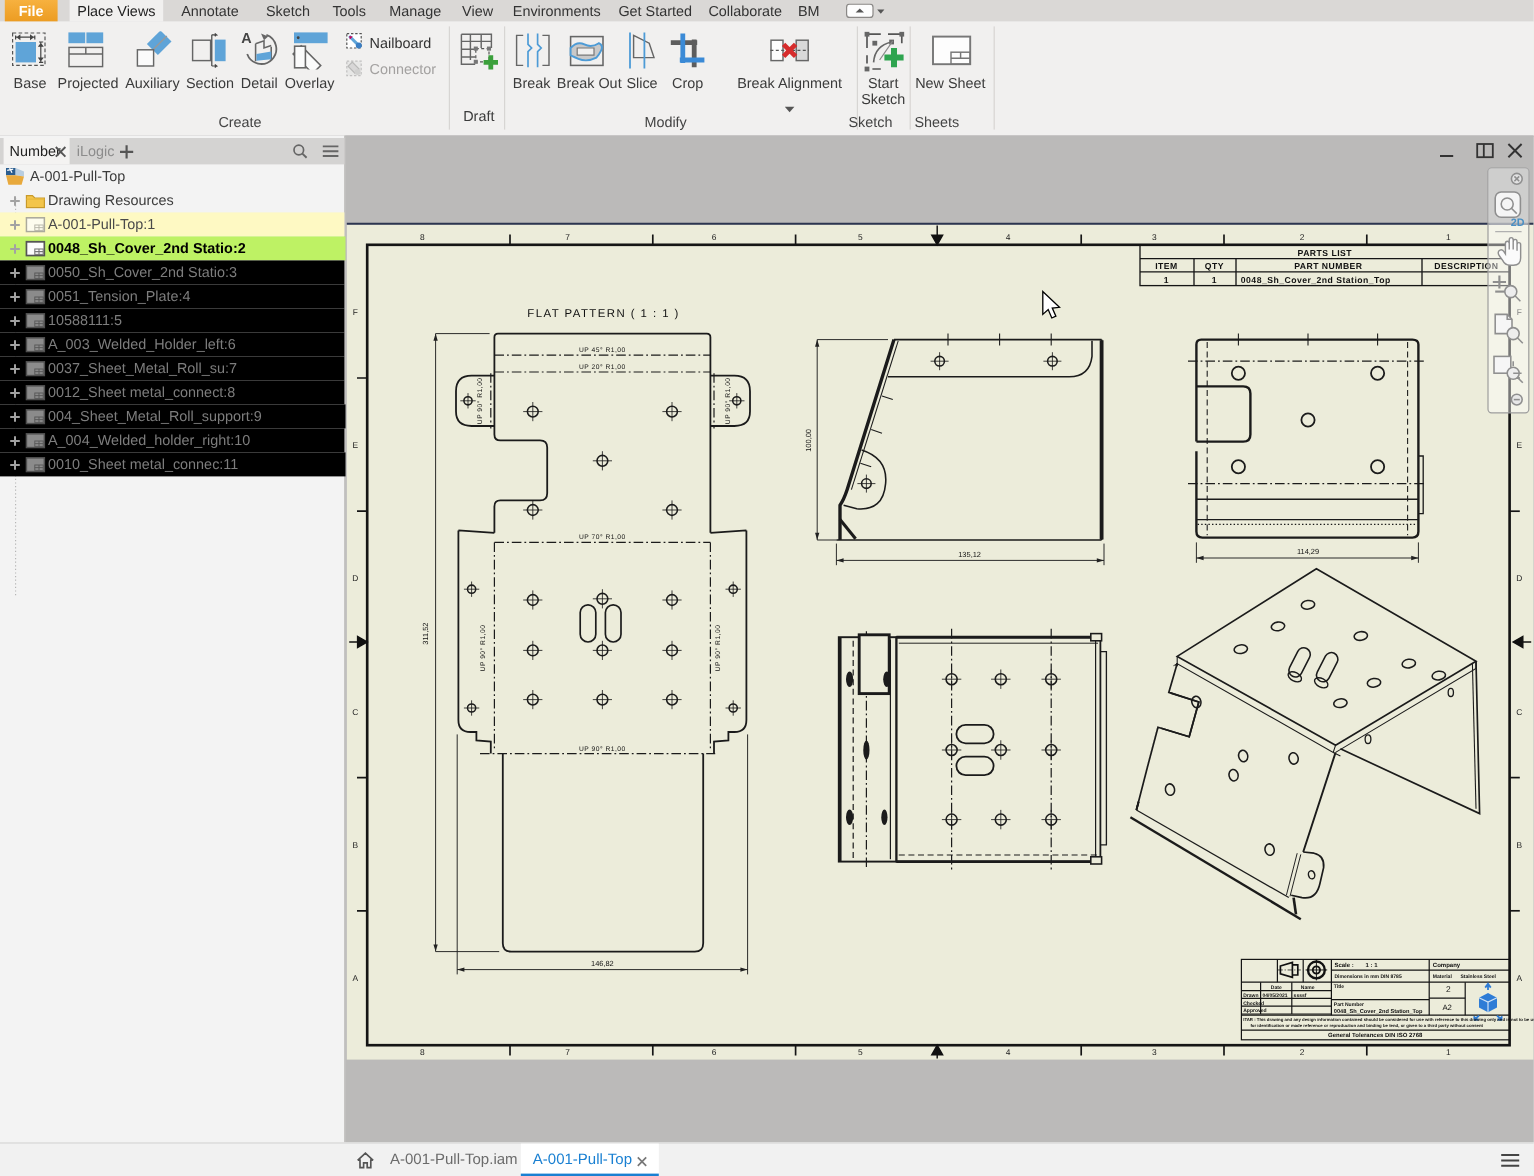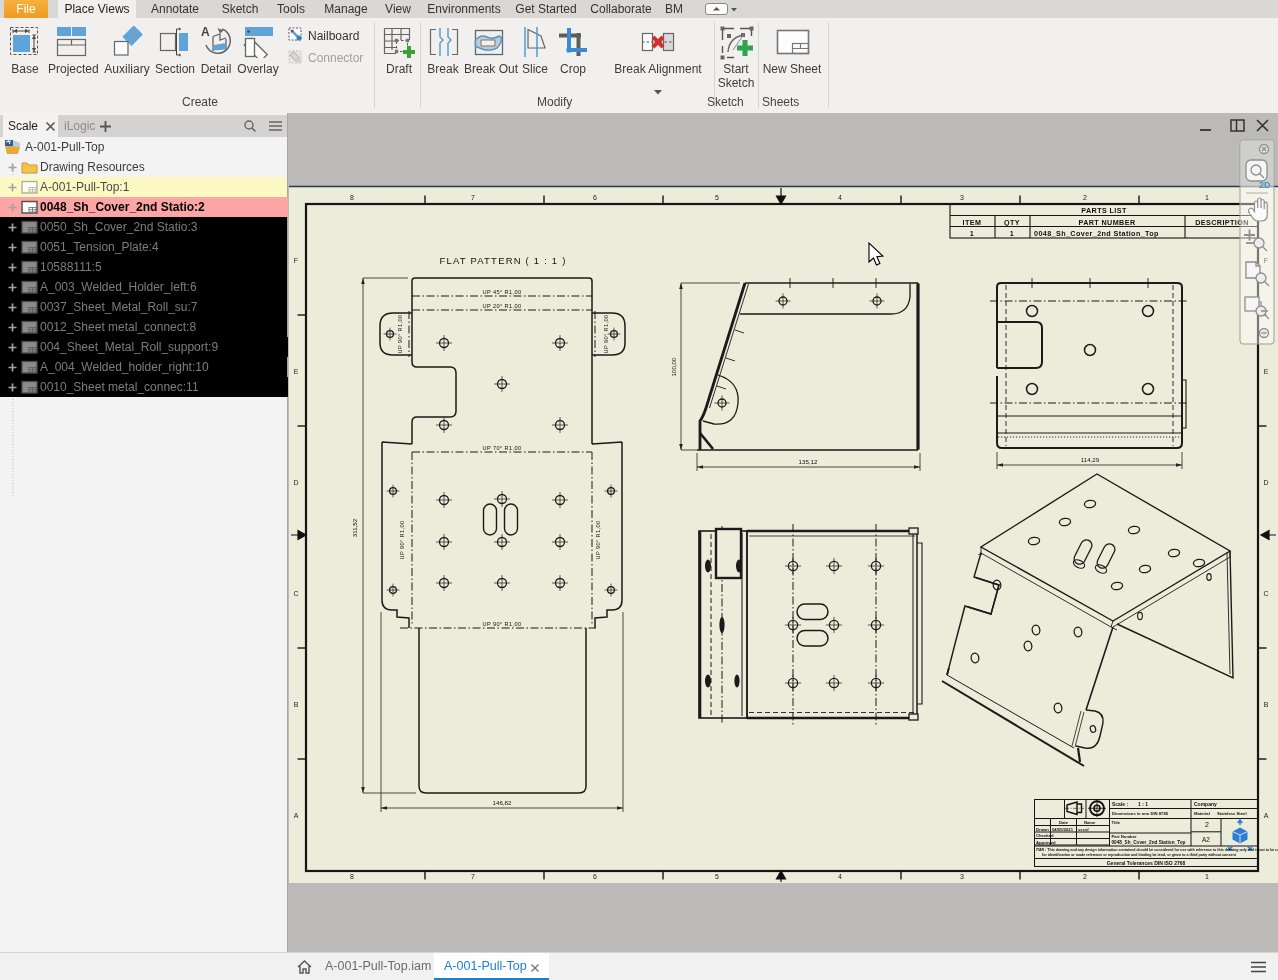--- a/index.html
+++ b/index.html
@@ -1,21 +1,21 @@
 <!DOCTYPE html>
 <html><head>
 <meta charset="utf-8">
 <style>
   html,body{margin:0;padding:0;width:1278px;height:980px;overflow:hidden;
     font-family:"Liberation Sans",sans-serif;background:#f1f0ef;}
   .abs{position:absolute;}
   
   #tabbar{position:absolute;left:0;top:0;width:1278px;height:18px;background:#dad8d6;}
   #filebtn{position:absolute;left:4px;top:0;width:44px;height:18px;background:linear-gradient(#f7b13f,#ec9c22);
-    color:#fff;font-size:12px;text-align:center;line-height:18px;}
+    color:#fff;font-size:12px;text-align:center;line-height:18px;font-weight:bold;}
   .rtab{position:absolute;top:0;height:18px;font-size:12px;color:#333;line-height:18px;text-align:center;}
   .rtab.active{background:#f1f0ef;color:#222;}
   
   #ribbon{position:absolute;left:0;top:18px;width:1278px;height:95px;background:#f1f0ef;border-bottom:1px solid #b2b0ae;}
   .rsep{position:absolute;top:4px;height:86px;width:1px;background:#d7d5d3;}
   .ricon{position:absolute;top:8px;}
   .rlab{position:absolute;top:44px;font-size:12px;color:#3b3b3b;text-align:center;white-space:nowrap;}
   .glab{position:absolute;top:77px;font-size:12px;color:#444;text-align:left;}
   
   #panel{position:absolute;left:0;top:113px;width:288px;height:839px;background:#f3f3f3;border-right:1px solid #a9a7a5;box-sizing:border-box;}
@@ -123,21 +123,21 @@
   <div class="abs" style="left:308px;top:33px;font-size:12px;color:#a3a1a0;">Connector</div>
 
   <svg class="ricon" style="left:382px;" width="34" height="34" viewBox="0 0 34 34">
     <path d="M2.5 2.5 H27.5 V14 M2.5 2.5 V27.5 H14 M2.5 8.5 H27.5 M2.5 15 H16 M2.5 21.5 H14 M10 2.5 V24 M19 2.5 V14" fill="none" stroke="#666" stroke-width="1.2"></path>
     <rect x="14.5" y="14.5" width="11" height="11" fill="none" stroke="#555" stroke-width="1" stroke-dasharray="2.5,2"></rect>
     <rect x="12.8" y="12.8" width="3.4" height="3.4" fill="#777"></rect>
       <rect x="23.8" y="12.8" width="3.4" height="3.4" fill="#777"></rect>
     <rect x="12.8" y="23.8" width="3.4" height="3.4" fill="#777"></rect>
     <path d="M27 20 v12 M21 26 h12" stroke="#3ba03b" stroke-width="4"></path>
   </svg>
-  <div class="rlab" style="left:384px;width:30px;">Draft</div>
+  <div class="rlab" style="left:384px;width:30px;margin-top:28px;">Draft</div>
 
   <svg class="ricon" style="left:428px;" width="32" height="32" viewBox="0 0 32 32">
     <path d="M8 3.5 H2.5 V28.5 H8 M24 3.5 H29.5 V28.5 H24" fill="none" stroke="#666" stroke-width="1.2"></path>
     <path d="M12 2 v9 l3 3 -3 3 v13 M20 2 v9 l3 3 -3 3 v13" fill="none" stroke="#4d9bd6" stroke-width="1.4"></path>
   </svg>
   <div class="rlab" style="left:424px;width:38px;">Break</div>
 
   <svg class="ricon" style="left:473px;" width="32" height="32" viewBox="0 0 32 32">
     <rect x="2.5" y="4.5" width="27" height="24" fill="none" stroke="#666" stroke-width="1.3"></rect>
     <path d="M2.5 14 Q8 8 14 11 T26 10 Q30 12 28 16 T24 22 Q16 26 9 23 T2.5 20 Z" fill="#c9c9c9" stroke="#4d9bd6" stroke-width="1.6"></path>
@@ -189,21 +189,21 @@
   <div class="rlab" style="left:762px;width:60px;">New Sheet</div>
 
   <div class="glab" style="left:182px;width:60px;">Create</div>
   <div class="glab" style="left:537px;width:60px;">Modify</div>
   <div class="glab" style="left:707px;width:60px;">Sketch</div>
   <div class="glab" style="left:762px;width:60px;">Sheets</div>
 </div>
 <div id="panel">
   <div id="ptabs">
     <div class="abs" style="left:3px;top:0;width:55px;height:22px;background:#f4f3f2;"></div>
-    <div class="abs" style="left:8px;top:4px;font-size:12px;color:#222;">Scale</div>
+    <div class="abs" style="left:8px;top:4px;font-size:12px;color:#222;">Number</div>
     <svg class="abs" style="left:45px;top:6px;" width="11" height="11">
         <path d="M1.5 1.5 L9.5 9.5 M9.5 1.5 L1.5 9.5" stroke="#555" stroke-width="1.6"></path>
       </svg>
     <div class="abs" style="left:64px;top:4px;font-size:12px;color:#8c8c8c;">iLogic</div>
     <svg class="abs" style="left:99px;top:5px;" width="13" height="13">
         <path d="M6.5 1 V12 M1 6.5 H12" stroke="#555" stroke-width="1.8"></path>
       </svg>
     <svg class="abs" style="left:243px;top:4px;" width="15" height="15" viewBox="0 0 15 15">
         <circle cx="6" cy="6" r="4" fill="none" stroke="#666" stroke-width="1.4"></circle>
         <path d="M9 9 L12.5 12.5" stroke="#666" stroke-width="1.6"></path>
@@ -239,21 +239,21 @@
         <svg class="abs" style="left:7px;top:5px;" width="11" height="11">
           <path d="M5.5 1.5 V9.5 M1.5 5.5 H9.5" stroke="#a2a2a2" stroke-width="1.7"></path>
         </svg>
         <svg class="abs" style="left:21px;top:3px;opacity:0.75;" width="17" height="14" viewBox="0 0 17 14">
           <rect x="1" y="1.5" width="15" height="11.5" fill="#fdfdfd" stroke="#909090" stroke-width="1.3"></rect>
           <rect x="8" y="7.5" width="7" height="4.5" fill="none" stroke="#a0a0a0" stroke-width="0.8"></rect>
           <path d="M8 9.7 H15 M11.5 7.5 V12" stroke="#a0a0a0" stroke-width="0.8"></path>
         </svg>
  <span class="txt">A-001-Pull-Top:1</span>
       </div>
-<div class="trow" style="top:84px;background:#fca5a5;color:#000;font-weight:bold;padding-left:22px;">
+<div class="trow" style="top:84px;background:#bef264;color:#000;font-weight:bold;padding-left:22px;">
         <svg class="abs" style="left:7px;top:5px;" width="11" height="11">
           <path d="M5.5 1.5 V9.5 M1.5 5.5 H9.5" stroke="#a2a2a2" stroke-width="1.7"></path>
         </svg>
  <svg class="abs" style="left:21px;top:3px;" width="17" height="14" viewBox="0 0 17 14">
           <rect x="1" y="1.5" width="15" height="11.5" fill="#fdfdfd" stroke="#555" stroke-width="1.5"></rect>
           <rect x="8" y="7.5" width="7" height="4.5" fill="none" stroke="#777" stroke-width="0.9"></rect>
           <path d="M8 9.7 H15 M11.5 7.5 V12" stroke="#777" stroke-width="0.9"></path>
         </svg>
  <span class="txt">0048_Sh_Cover_2nd Statio:2</span>
       </div>

